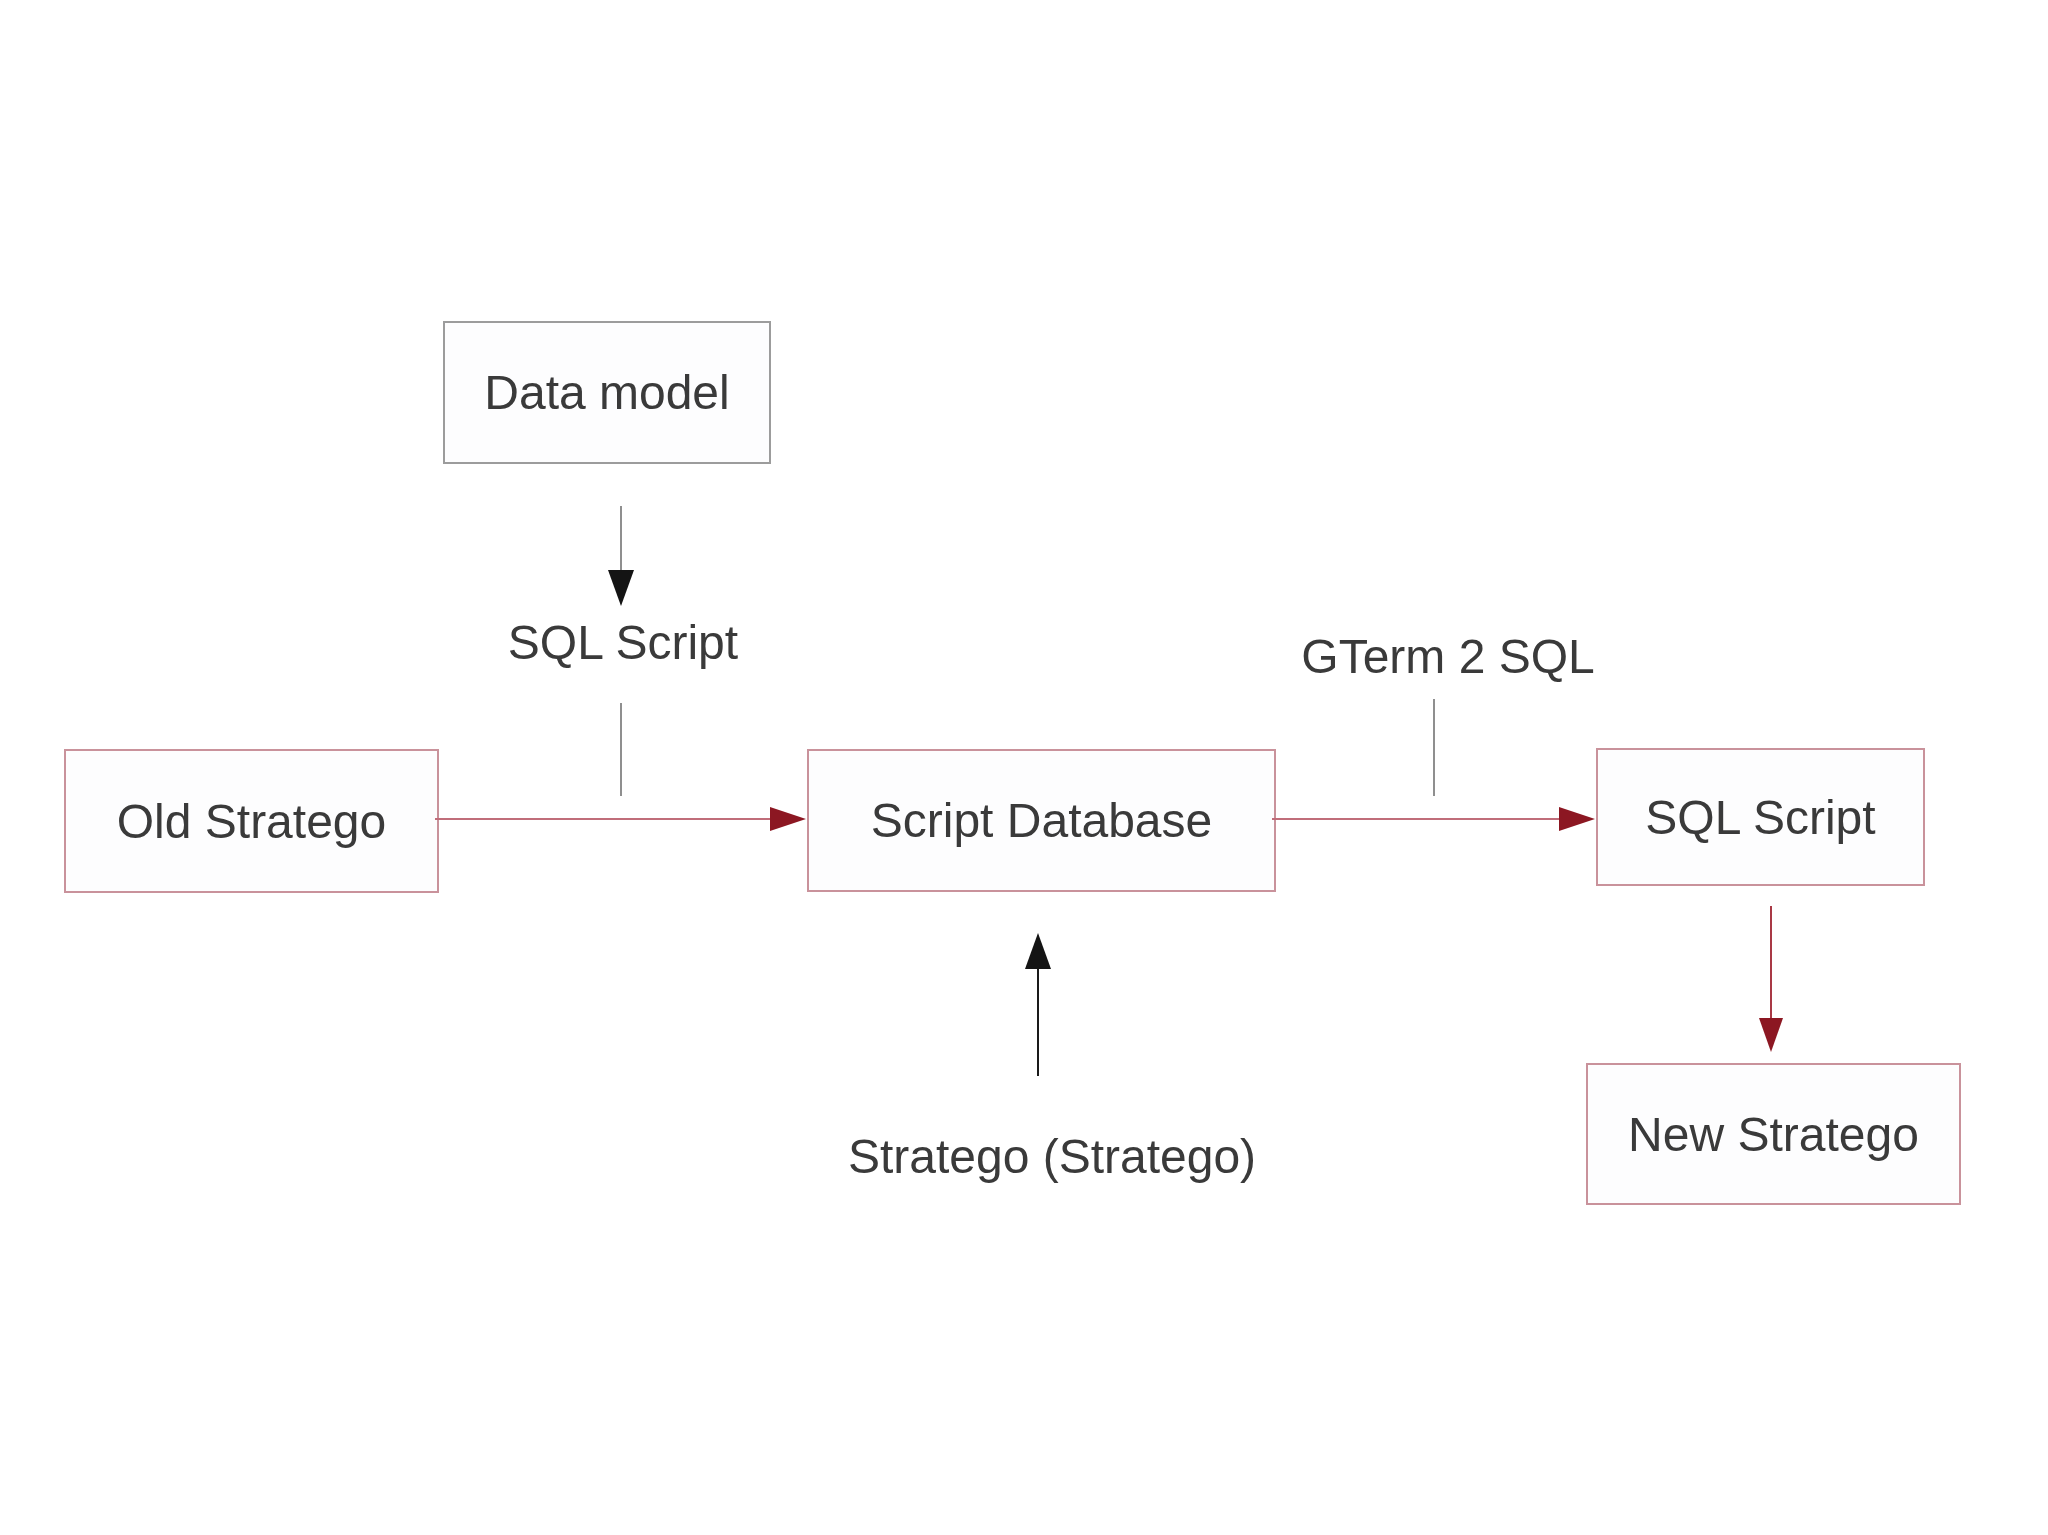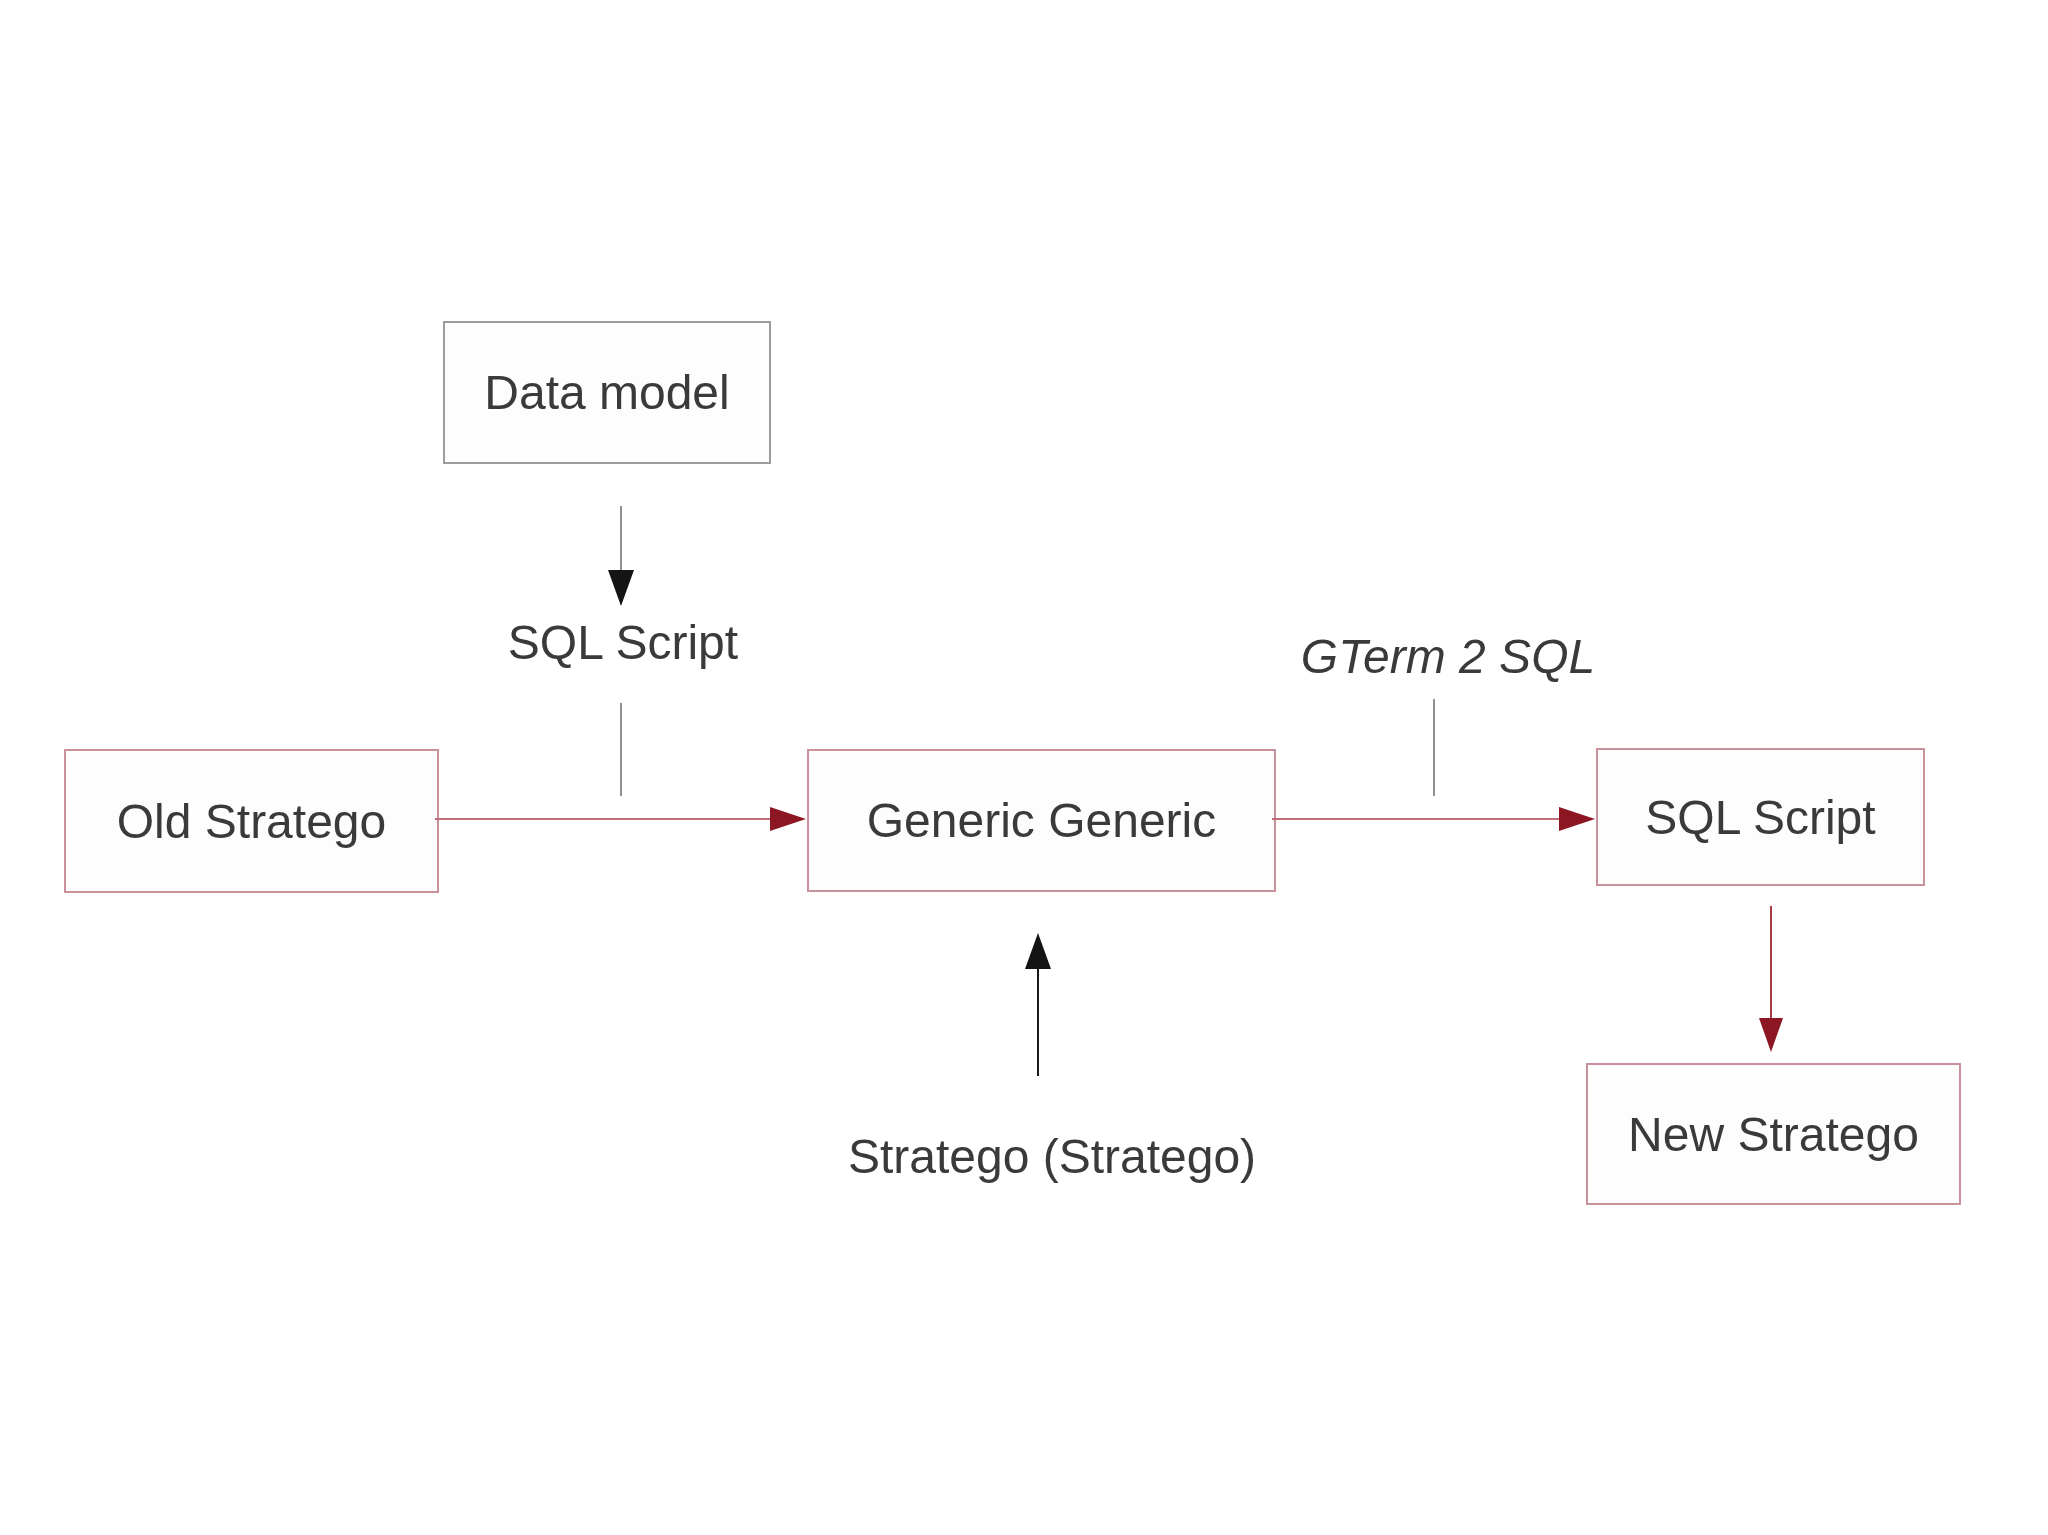--- a/index.html
+++ b/index.html
@@ -37,21 +37,21 @@
   
   .flabel {
     position: absolute;
     transform: translateX(-50%);
     font-size: 48px;
     line-height: 1.1;
     color: #3a3a3a;
     white-space: nowrap;
   }
   #l-sql-script { left: 623px;  top: 601px;  }
-  #l-gterm      { left: 1448px; top: 615px; font-style: italic;  }
+  #l-gterm      { left: 1448px; top: 615px;  }
   #l-migration  { left: 1052px; top: 1115px; }
 
   
   .vline { position: absolute; width: 2px; }
   .hline { position: absolute; height: 2px; }
   .gray-line  { background: #8f8f8f; }
   .rose-line  { background: #c06d7a; }
   .red-line   { background: #a93945; }
   .black-line { background: #1a1a1a; }
 
@@ -100,21 +100,21 @@
 
   <div class="node gray-border" id="n-data-model">
     <span>Data model</span>
   </div>
 
   <div class="node" id="n-old-db">
     <span>Old Stratego</span>
   </div>
 
   <div class="node" id="n-generic-db">
-    <span>Generic Generic</span>
+    <span>Script Database</span>
   </div>
 
   <div class="node" id="n-sql-script">
     <span>SQL Script</span>
   </div>
 
   <div class="node" id="n-new-db">
     <span>New Stratego</span>
   </div>
 

